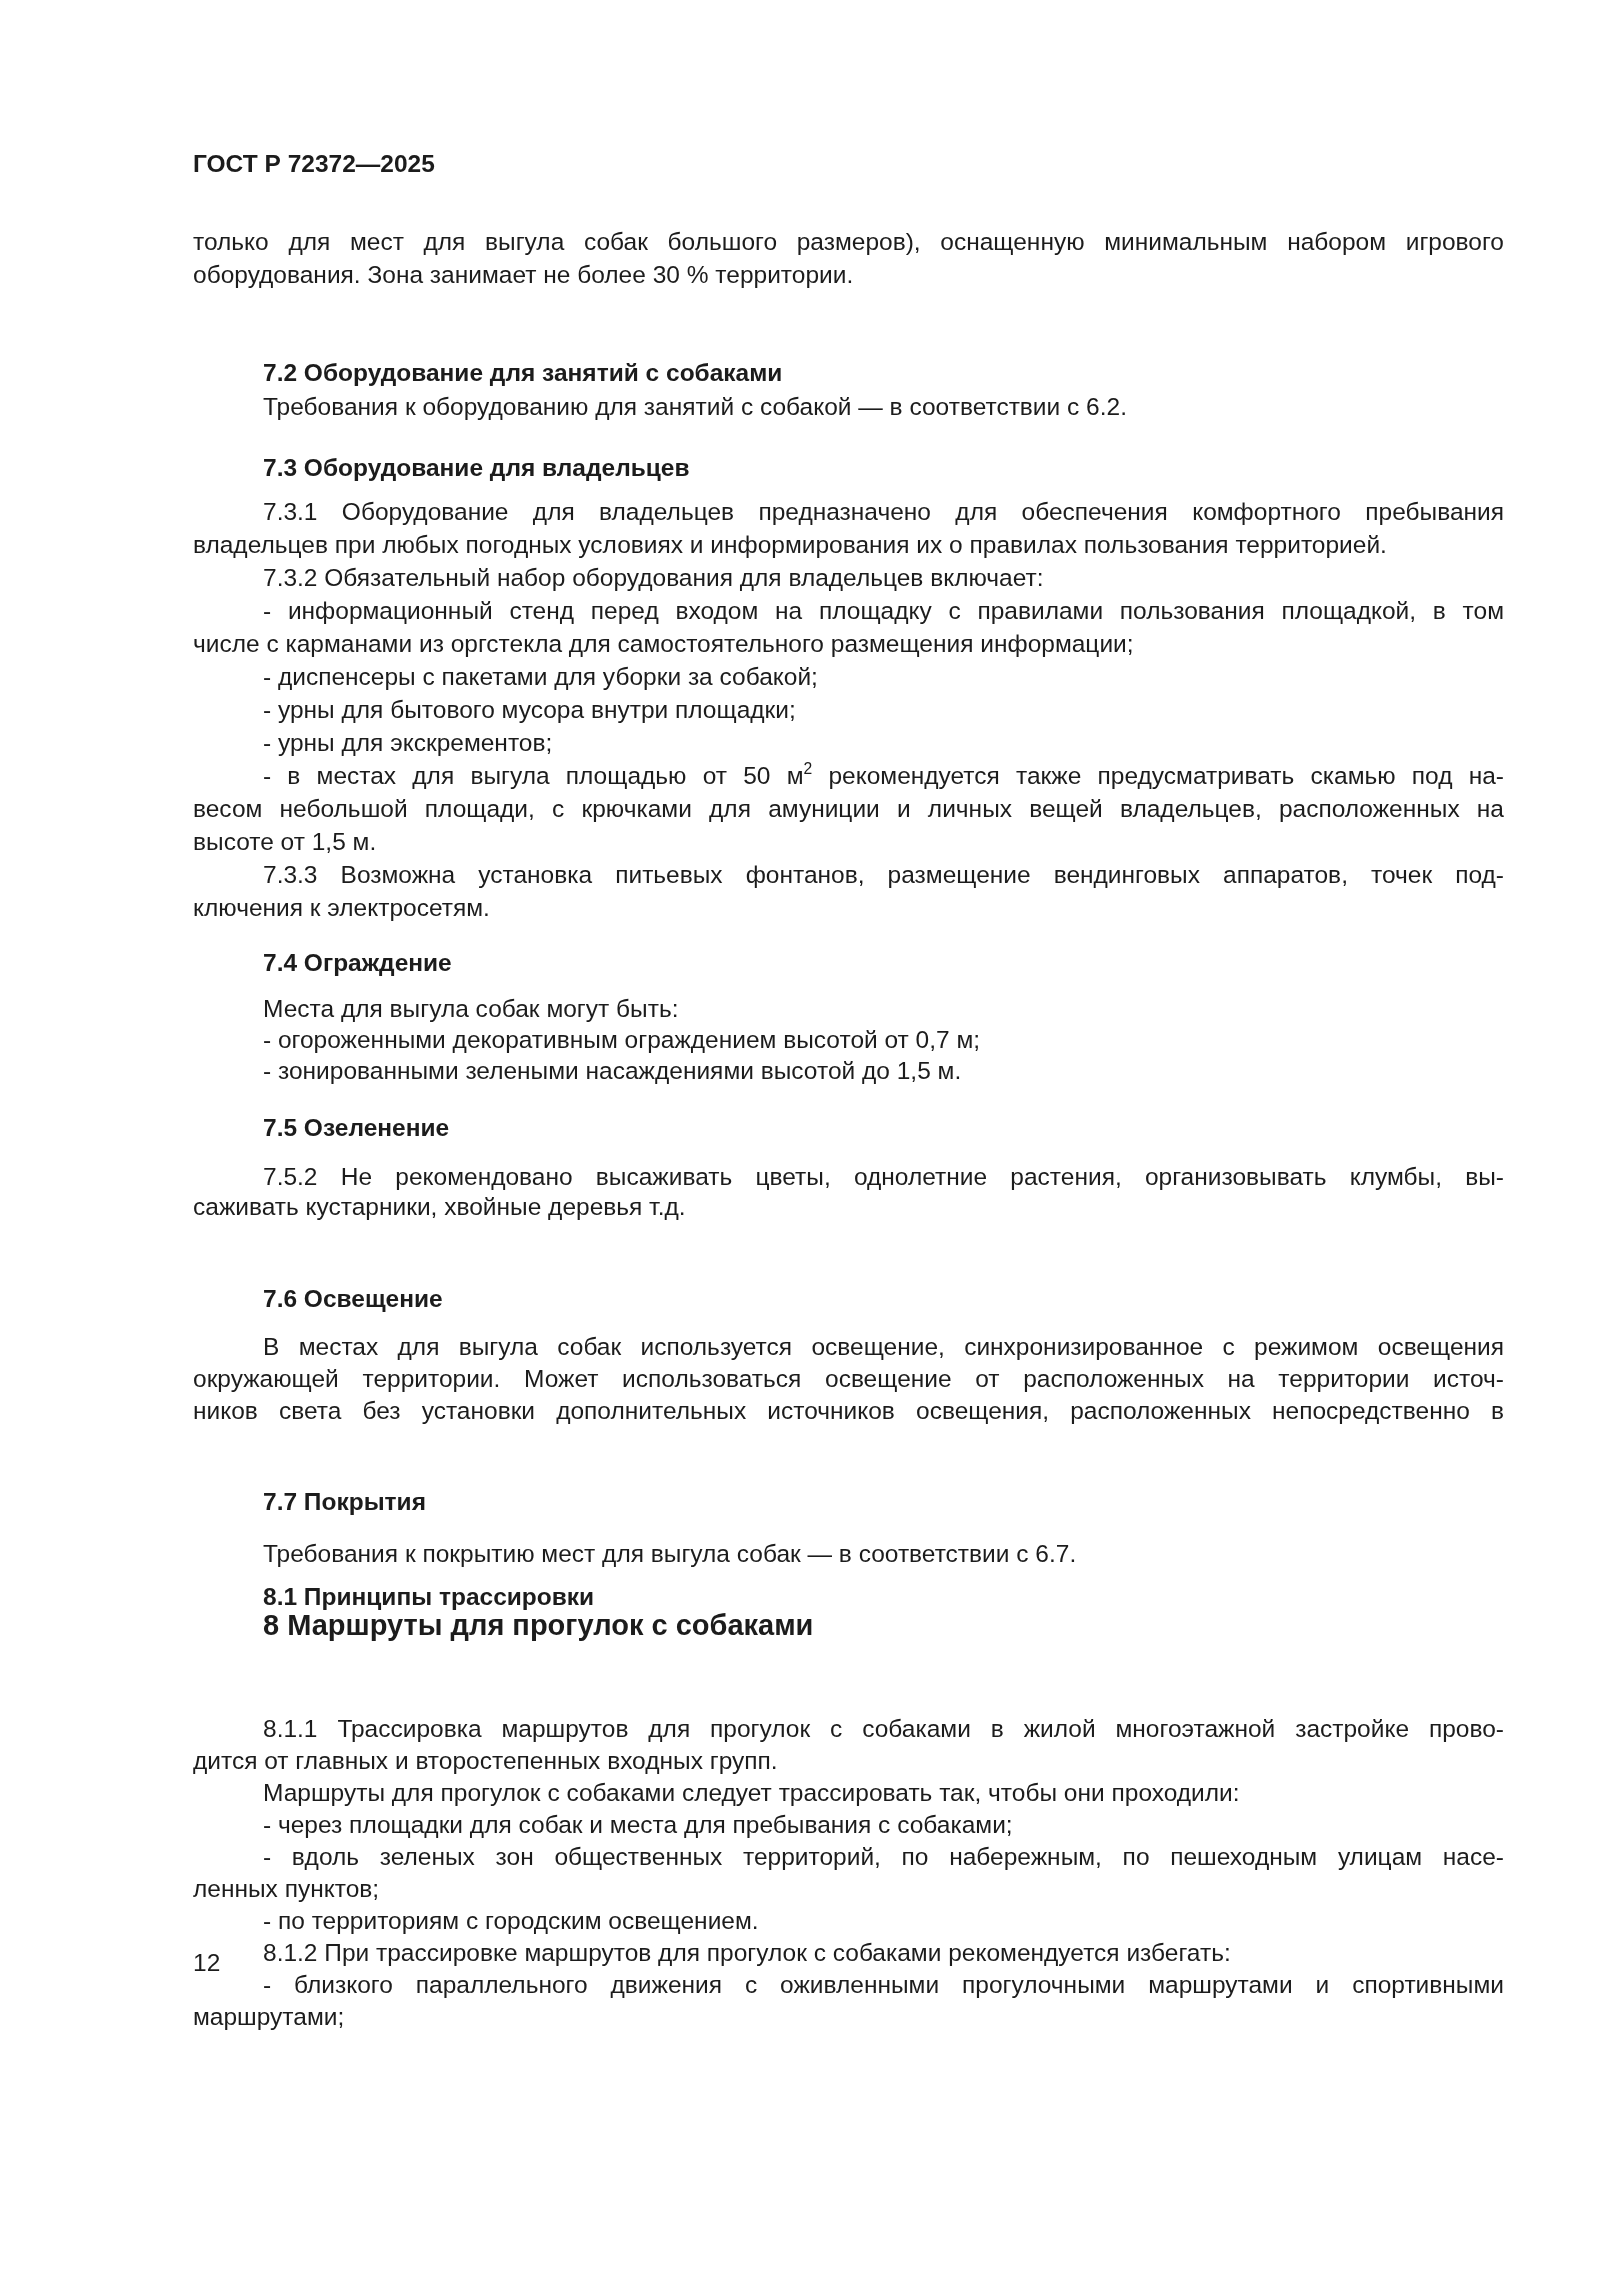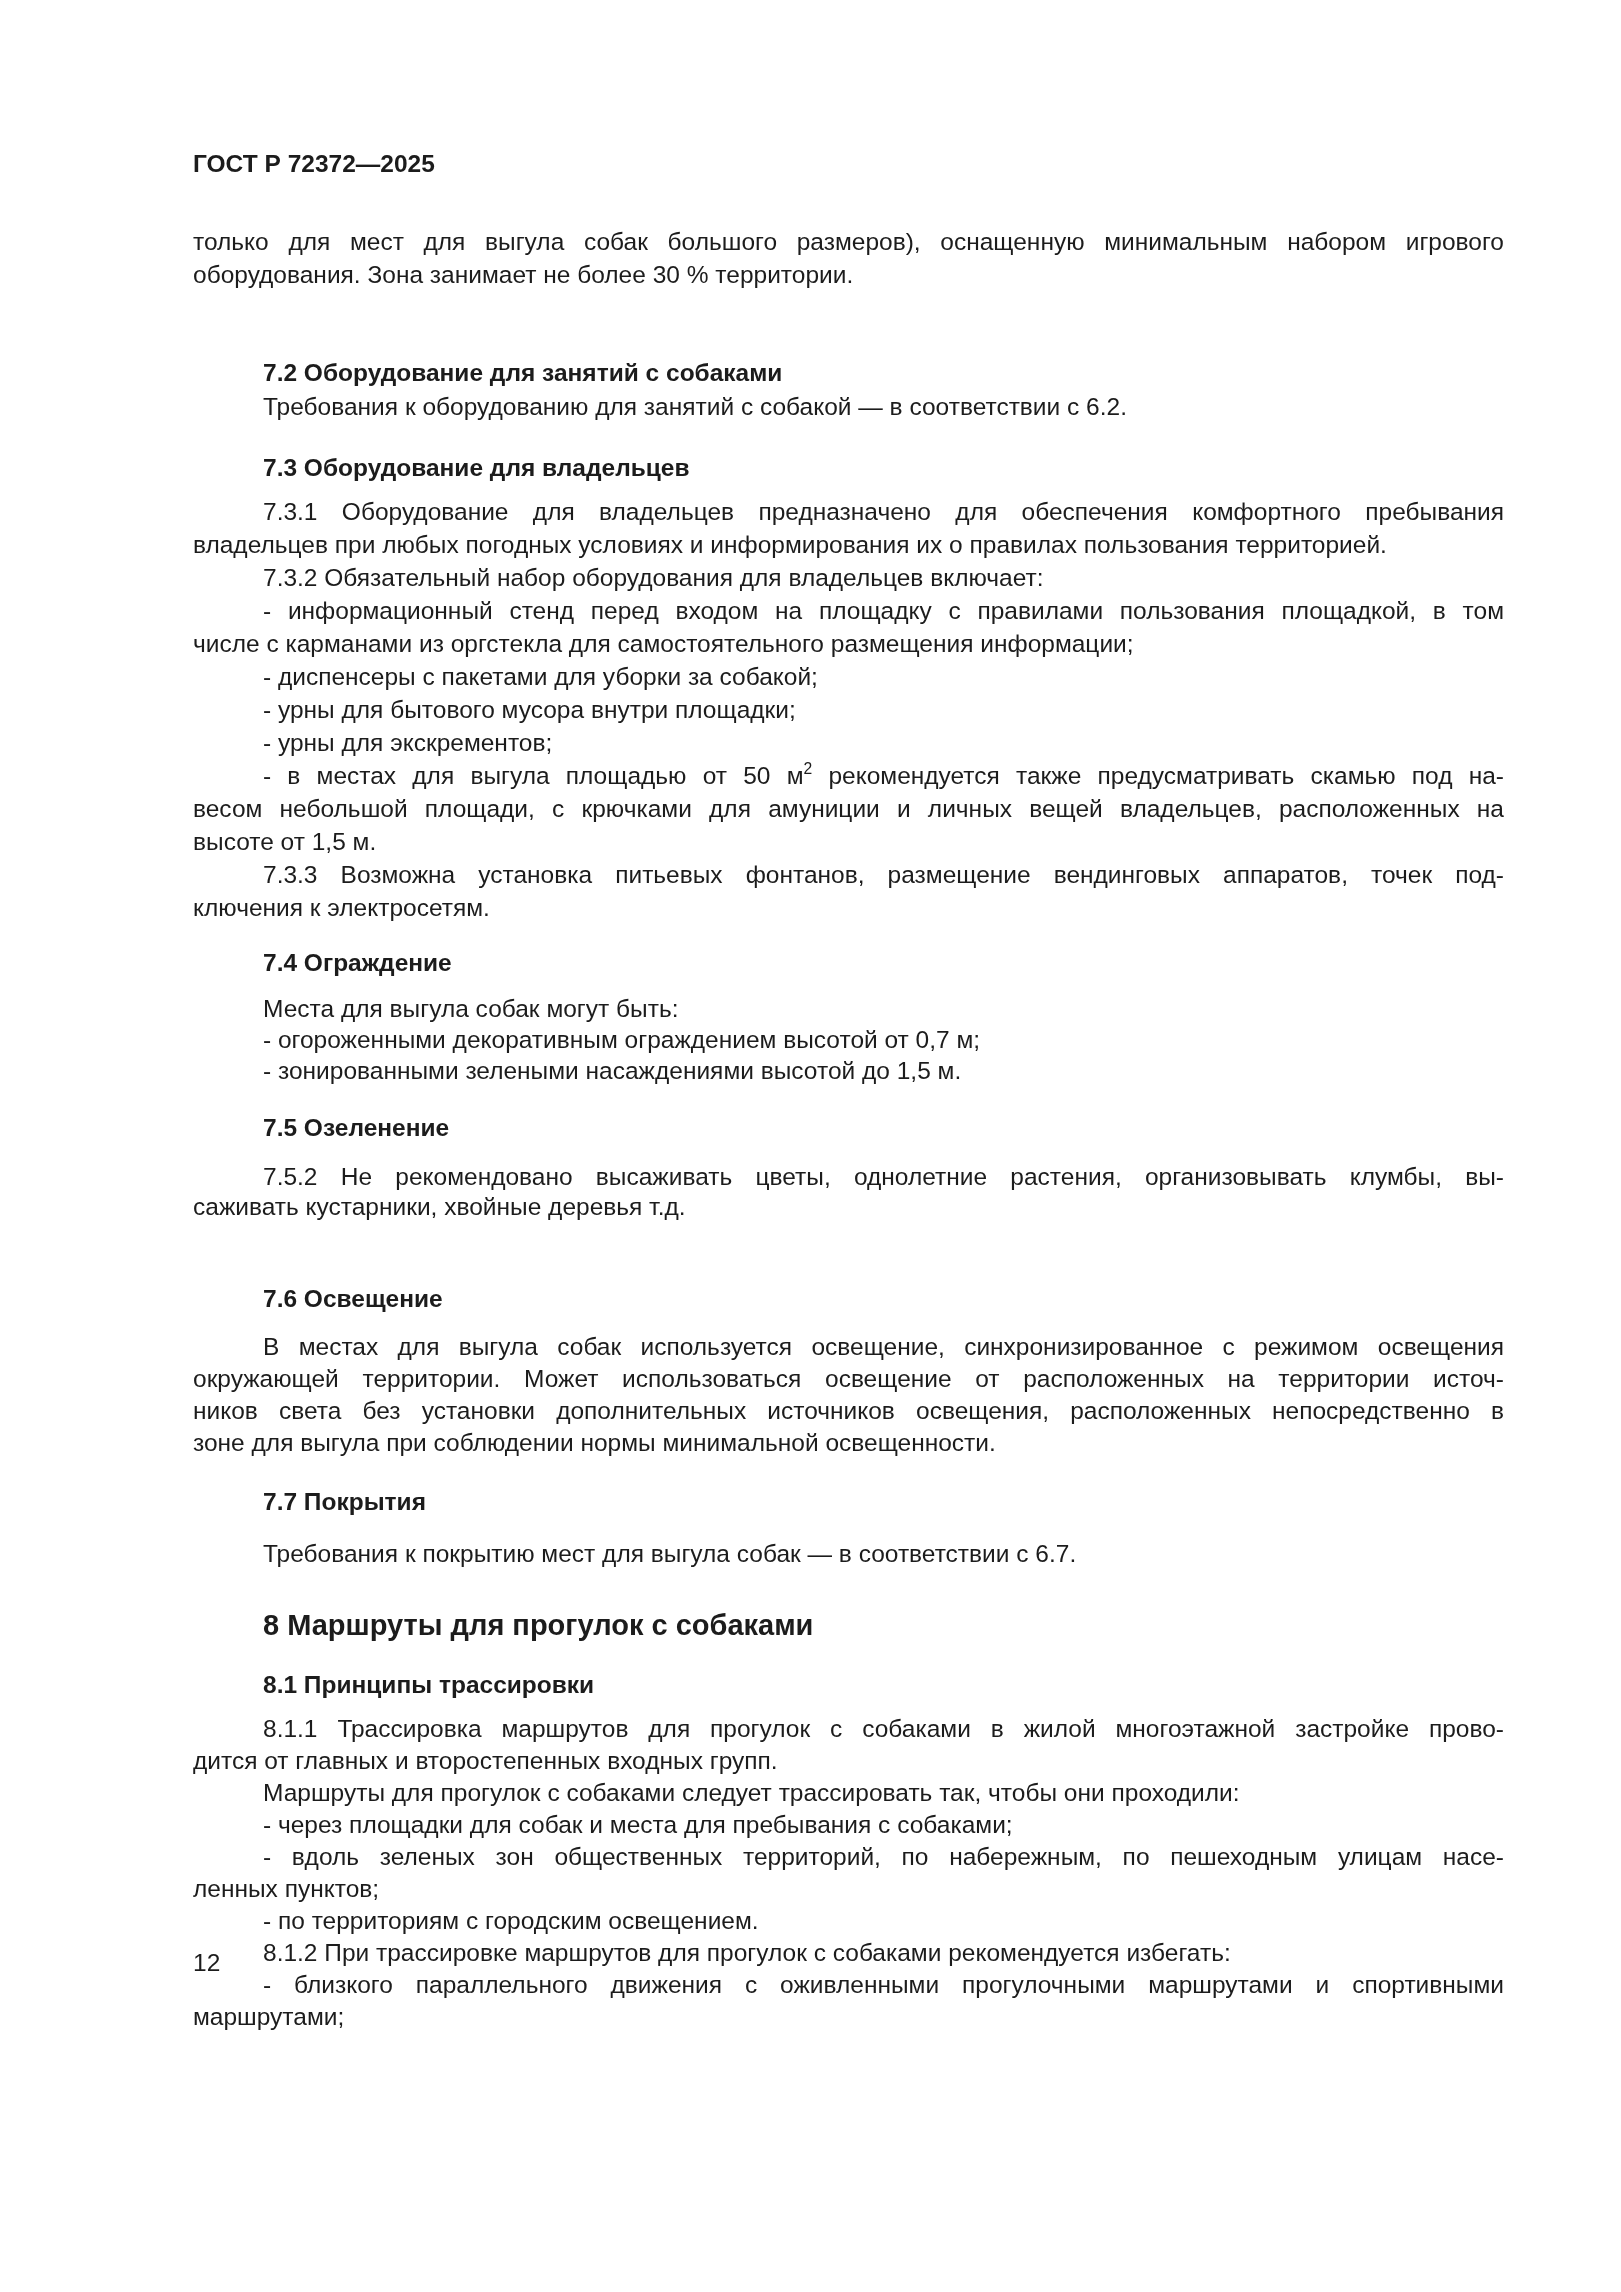--- a/index.html
+++ b/index.html
@@ -68,34 +68,33 @@
   <span class="ln last" style="height:30px">саживать кустарники, хвойные деревья т.д.</span>
 </div>
 
 <div class="blk h2" style="top:1282px">
   <span class="ln last ind">7.6 Освещение</span>
 </div>
 <div class="blk" style="top:1331px; line-height:32px">
   <span class="ln ind" style="height:32px">В местах для выгула собак используется освещение, синхронизированное с режимом освещения</span>
   <span class="ln" style="height:32px">окружающей территории. Может использоваться освещение от расположенных на территории источ-</span>
   <span class="ln" style="height:32px">ников света без установки дополнительных источников освещения, расположенных непосредственно в</span>
-  <span class="ln last" style="height:32px">зоне для выгула при соблюдении нормы минимальной освещенности.</span>
 </div>
 
 <div class="blk h2" style="top:1485px">
   <span class="ln last ind">7.7 Покрытия</span>
 </div>
 <div class="blk" style="top:1537px">
   <span class="ln last ind">Требования к покрытию мест для выгула собак — в соответствии с 6.7.</span>
 </div>
 
 <div class="blk h1" style="top:1608px">
   <span class="ln last ind" style="height:35px">8 Маршруты для прогулок с собаками</span>
 </div>
-<div class="blk h2" style="top:1668px">
+<div class="blk h2" style="top:1580px">
   <span class="ln last ind">8.1 Принципы трассировки</span>
 </div>
 <div class="blk" style="top:1713px; line-height:32px">
   <span class="ln ind" style="height:32px">8.1.1 Трассировка маршрутов для прогулок с собаками в жилой многоэтажной застройке прово-</span>
   <span class="ln last" style="height:32px">дится от главных и второстепенных входных групп.</span>
   <span class="ln last ind" style="height:32px">Маршруты для прогулок с собаками следует трассировать так, чтобы они проходили:</span>
   <span class="ln last ind" style="height:32px">- через площадки для собак и места для пребывания с собаками;</span>
   <span class="ln ind" style="height:32px">- вдоль зеленых зон общественных территорий, по набережным, по пешеходным улицам насе-</span>
   <span class="ln last" style="height:32px">ленных пунктов;</span>
   <span class="ln last ind" style="height:32px">- по территориям с городским освещением.</span>

